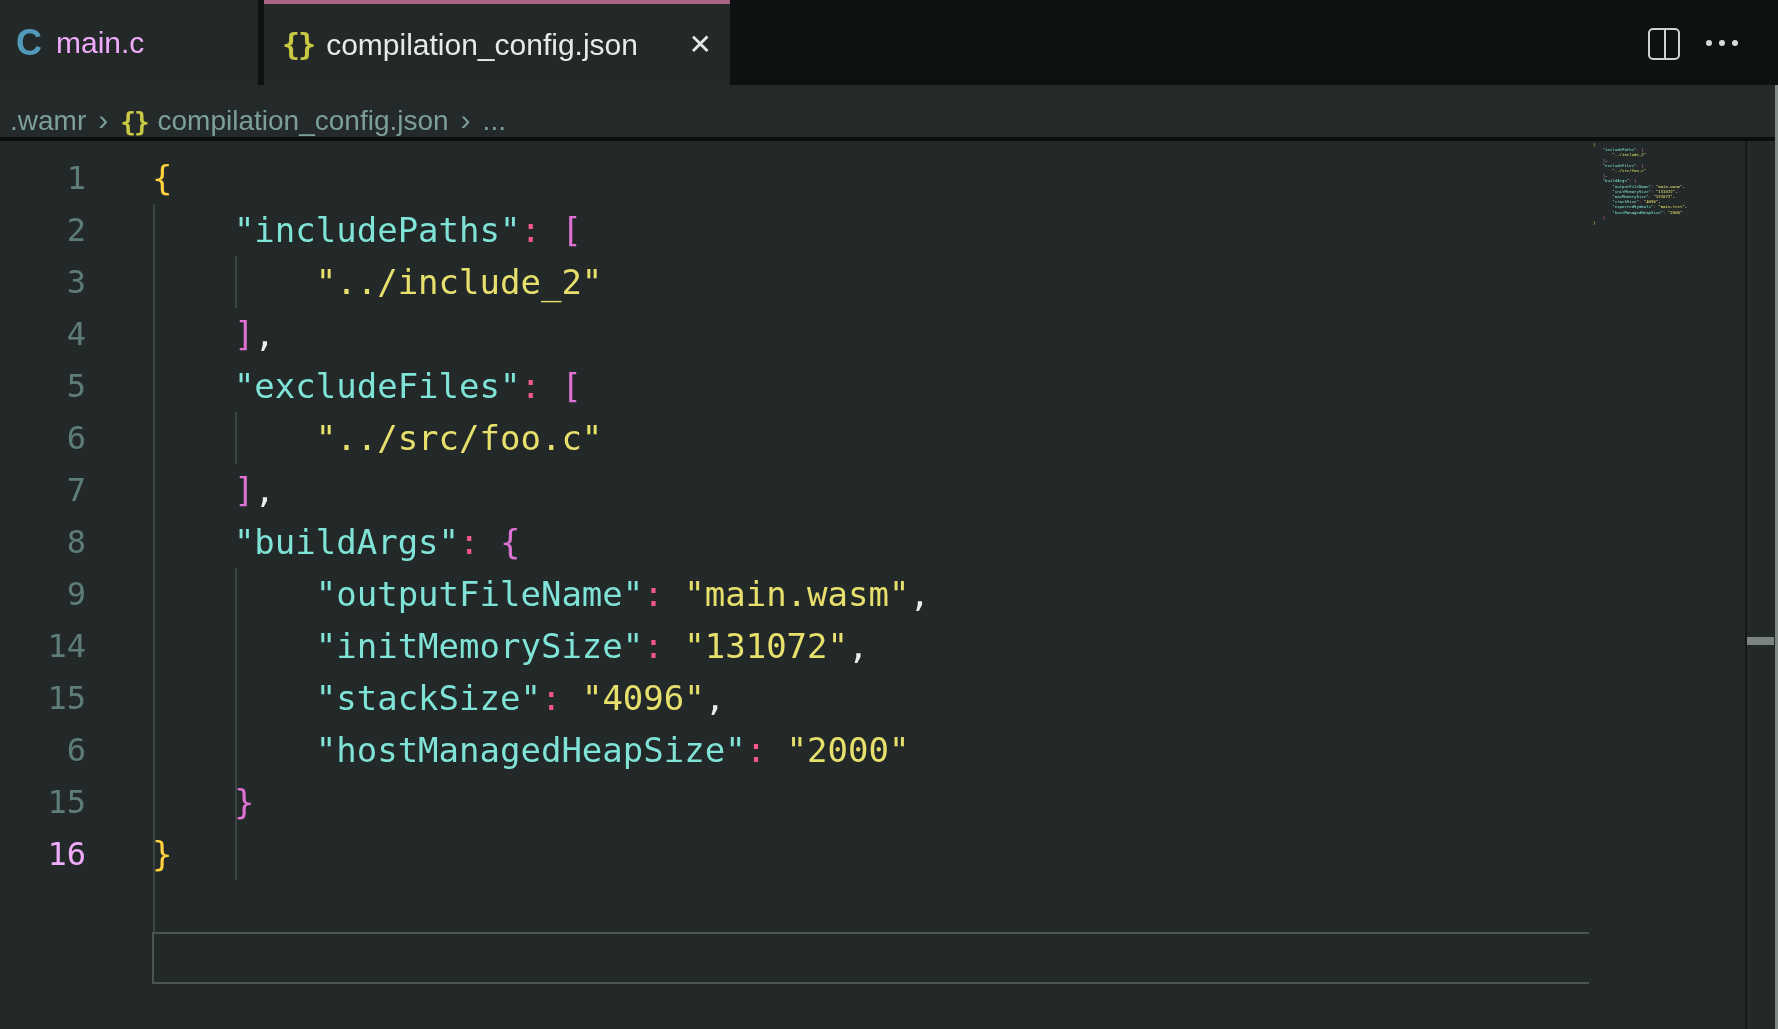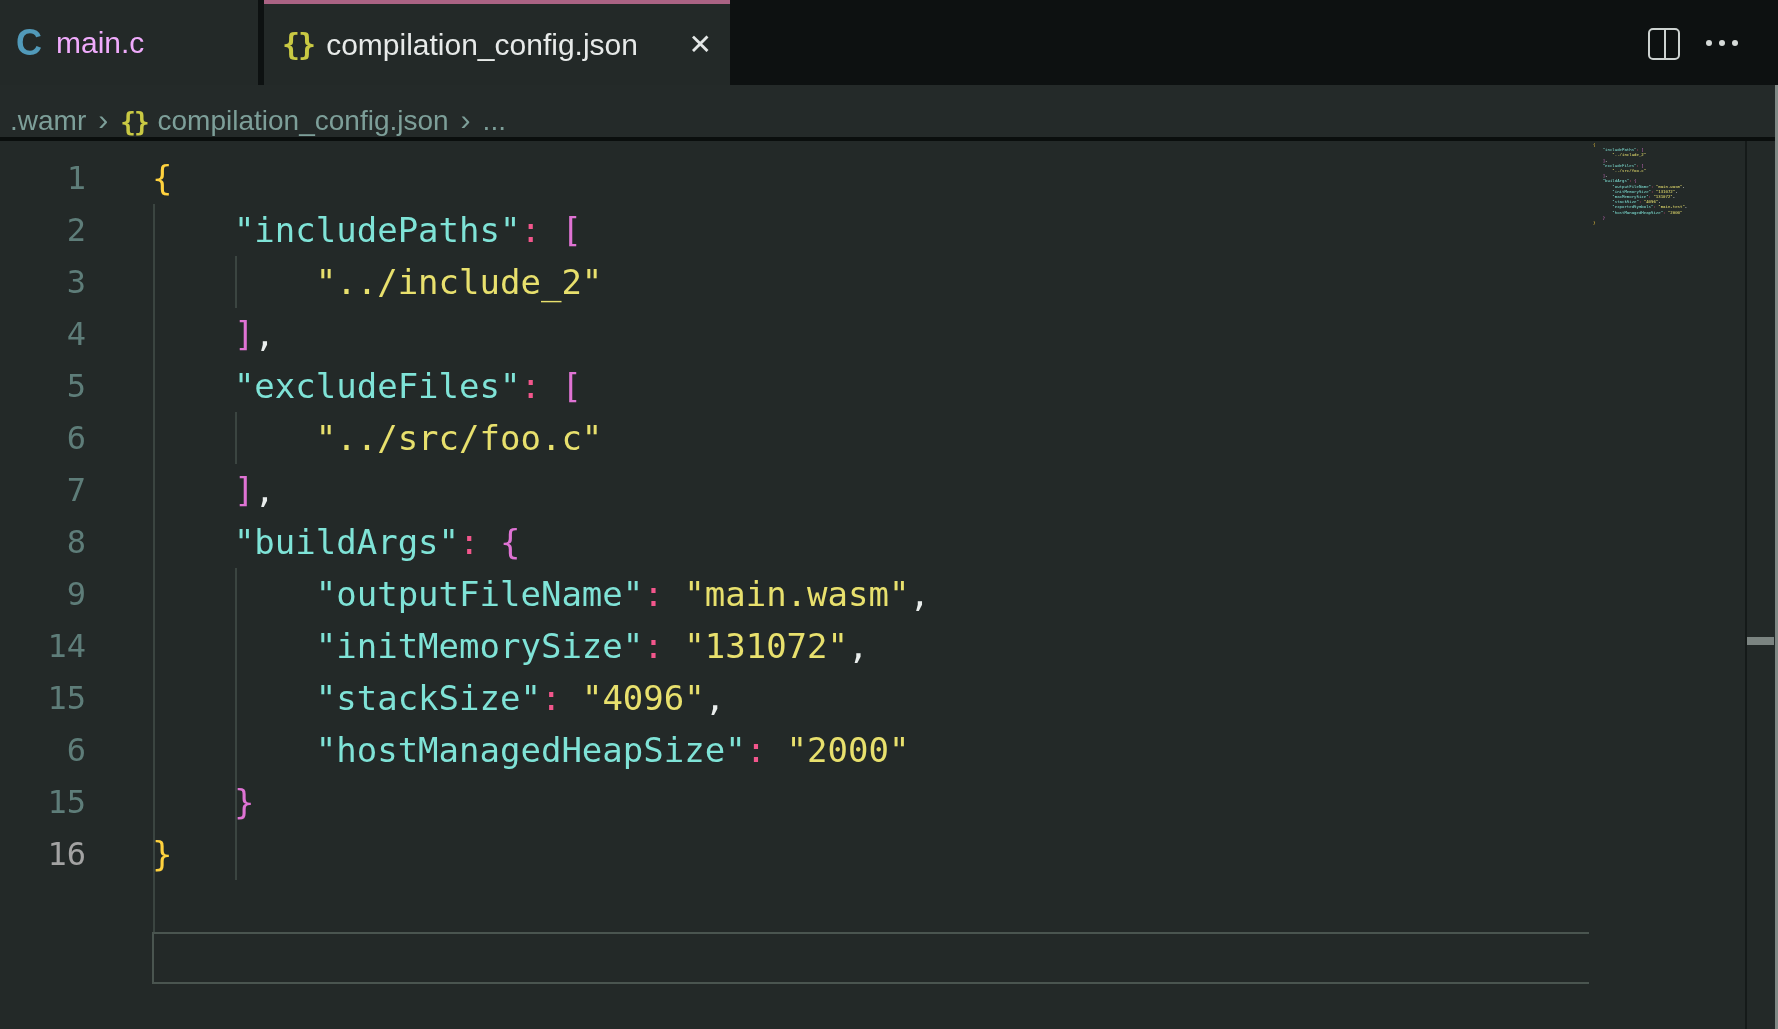--- a/index.html
+++ b/index.html
@@ -34,21 +34,21 @@
 
   
   .editor { position:absolute; left:0; top:141px; width:1778px; height:888px; background:#232928; }
   .guide { position:absolute; width:2px; background:#3b4541; z-index:1; }
   .cur-line-box { position:absolute; left:152px; top:791px; width:1437px; height:52px;
     border:2px solid #4a5550; border-right:none; z-index:1; pointer-events:none; }
   .code-lines { position:absolute; left:0; top:0; width:1589px; padding-top:11px; z-index:2; }
   .line-row { display:flex; height:52px; }
   .gutter { flex:none; width:86px; text-align:right; color:#5e7d79;
     font:32px/52px "DejaVu Sans Mono", monospace; }
-  .gutter.active-num { color:#a3a3a3; }
+  .gutter.active-num { color:#f0abfc; }
   .line-content { margin-left:66px; white-space:pre; font:34px/52px "DejaVu Sans Mono", monospace; }
   .tk-key { color:#7fe3d7; }
   .tk-pun { color:#f2568c; }
   .tk-str { color:#e8e06d; }
   .tk-b1  { color:#ffd23e; }
   .tk-b2  { color:#df73d4; }
   .tk-pln { color:#e9edec; }
   .tk-ws  { color:#e9edec; }
 
   

